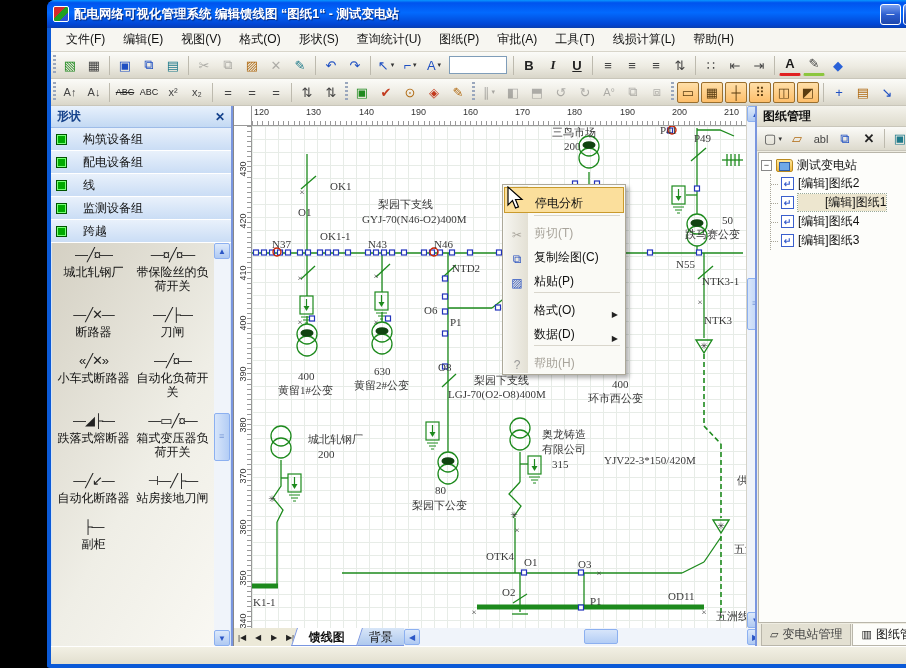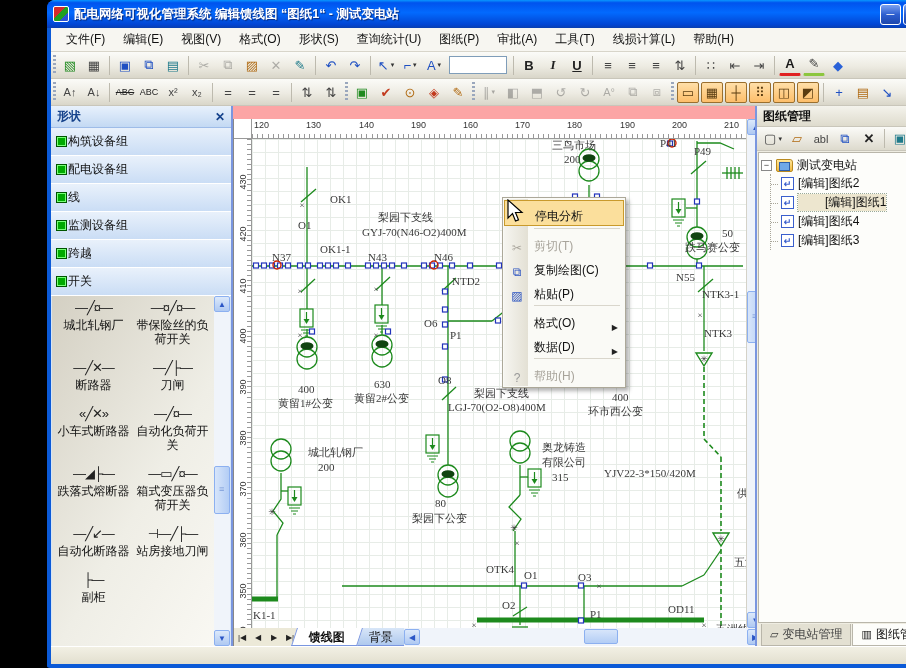--- a/index.html
+++ b/index.html
@@ -58,41 +58,41 @@
   
   .main { position:absolute; left:0; right:0; top:106px; bottom:18px; }
 
   
   .shapes-panel { position:absolute; left:0; top:0; width:182px; bottom:0; background:#D6E5F7;
     border-right:2px solid #7A96DF; display:flex; flex-direction:column; }
   .panel-header { height:22px; display:flex; align-items:center; padding:0 6px;
     background:linear-gradient(180deg,#E8F1FC,#C3D9F3); border-bottom:1px solid #9EBCE8;
     color:#15428B; font-weight:bold; }
   .panel-header .x { margin-left:auto; color:#15428B; font-weight:bold; cursor:default; }
-  .cat-bar { height:28px; display:flex; align-items:center; gap:1px; padding:8px 5px;
+  .cat-bar { height:23px; display:flex; align-items:center; gap:16px; padding:8px 5px;
     background:linear-gradient(180deg,#E9F1FB,#CADDF5); border-bottom:1px solid #fff; color:#111; }
   .cat-icon { width:11px; height:11px; background:#0A0; border:1px solid #050;
     box-shadow:inset 0 0 0 1px #7f7, inset 3px 0 0 #0A0; }
   .shape-list { flex:1; position:relative; margin:0 1px;
     background:linear-gradient(120deg,#D4D0C3,#EFEEE6 55%,#FAF9F4); overflow:hidden; }
   .shape-grid { position:absolute; left:2px; right:18px; top:4px; display:grid;
     grid-template-columns:1fr 1fr; row-gap:14px; }
   .shape-item { text-align:center; color:#111; }
   .shape-glyph { font-size:13px; letter-spacing:-1px; color:#222; height:18px; }
   .shape-label { font-size:12px; line-height:14px; }
   .vscroll { position:absolute; right:0; top:0; bottom:0; width:16px; background:#F0F4FA; }
   .scrollbtn { position:absolute; left:0; width:16px; height:16px; border:1px solid #8CB0F0; border-radius:2px;
     background:linear-gradient(180deg,#DCE9FB,#AFC9F2); color:#2B56C6; font-size:8px;
     display:flex; align-items:center; justify-content:center; }
   .scrollthumb { position:absolute; left:0; width:16px; border:1px solid #8CB0F0; border-radius:2px;
     background:linear-gradient(90deg,#D7E5FA,#B3CDF5); }
   .scrollthumb:after{ content:"≡"; color:#7a9bd8; font-size:9px; position:absolute; left:4px; top:50%; transform:translateY(-58%);}
 
   
-  .canvas-area { position:absolute; left:182px; top:13px; width:530px; bottom:0; background:#fff; overflow:hidden;
+  .canvas-area { position:absolute; left:182px; top:0; width:530px; bottom:0; background:#fff; overflow:hidden;
     border-left:1px solid #888; }
   .corner { position:absolute; left:0; top:0; width:18px; height:20px; background:#fff; border-right:1px solid #999; border-bottom:1px solid #999; }
   .hruler { position:absolute; left:18px; top:0; right:17px; height:20px; background:#fff; border-bottom:1px solid #999;
     background-image:repeating-linear-gradient(90deg,#999 0 1px,transparent 1px 5.2px);
     background-size:100% 5px; background-position:0 15px; background-repeat:no-repeat; }
   .hruler span { position:absolute; top:1px; font-size:9px; color:#333; }
   .vruler { position:absolute; left:0; top:20px; width:18px; bottom:18px; background:#fff; border-right:1px solid #999;
     background-image:repeating-linear-gradient(180deg,#999 0 1px,transparent 1px 5.05px);
     background-size:5px 100%; background-position:13px 0; background-repeat:no-repeat; }
   .vruler span { position:absolute; left:0px; font-size:9px; color:#333; transform:rotate(-90deg); transform-origin:center; width:18px; text-align:center;}
@@ -429,24 +429,20 @@
             <span class="cat-icon"></span>
             <span>线</span>
           </div>
           <div class="cat-bar">
             <span class="cat-icon"></span>
             <span>监测设备组</span>
           </div>
           <div class="cat-bar">
             <span class="cat-icon"></span>
             <span>跨越</span>
-          </div>
-          <div class="cat-bar">
-            <span class="cat-icon"></span>
-            <span>开关</span>
           </div>
         </div>
       <div class="shape-list">
         <div class="shape-grid" id="shapeGrid">
             <div class="shape-item">
               <div class="shape-glyph">—╱¤—</div>
               <div class="shape-label">城北轧钢厂</div>
             </div>
             <div class="shape-item">
               <div class="shape-glyph">—¤╱¤—</div>

